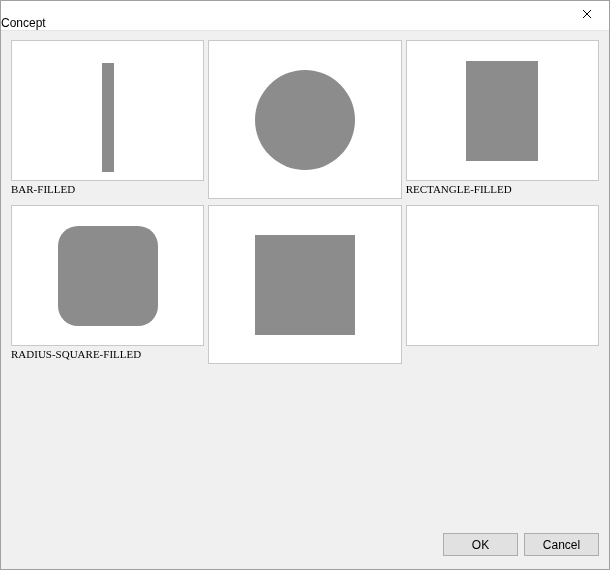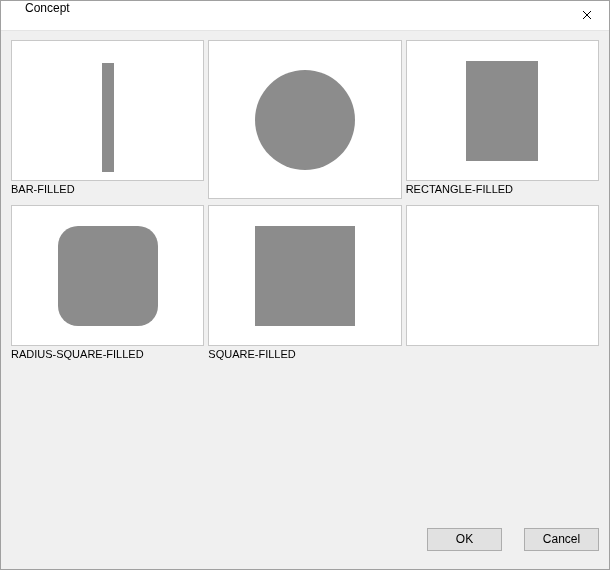--- a/index.html
+++ b/index.html
@@ -16,22 +16,22 @@
     border: 1px solid #a0a0a0;
     background: #f0f0f0;
     display: flex;
     flex-direction: column;
   }
   .titlebar {
     height: 30px;
     background: #fff;
     border-bottom: 1px solid #e5e5e5;
     display: flex;
-    align-items: flex-start;
-    padding-left: 24px;
+    align-items: flex-end;
+    padding-left: 0;
     flex: 0 0 auto;
   }
   .titlebar .title {
     flex: 1;
     font-size: 12px;
   }
   .close-btn {
     width: 45px;
     height: 30px;
     display: flex;
@@ -40,20 +40,21 @@
     cursor: default;
   }
   .close-btn svg { width: 10px; height: 10px; }
   .content {
     flex: 1;
     padding: 9px 10px 4px 10px;
     display: grid;
     grid-template-columns: repeat(3, 1fr);
     grid-template-rows: repeat(3, 1fr);
     gap: 6px 4px;
+    font-family: Liberation Serif, serif;
   }
   .cell {
     display: flex;
     flex-direction: column;
   }
   .tile {
     flex: 1;
     background: #fff;
     border: 1px solid #c8c8c8;
     position: relative;
@@ -144,22 +145,22 @@
     height: 100px;
     left: 50%;
     top: 50%;
     transform: translate(-50%, -50%);
   }
   .buttons {
     flex: 0 0 auto;
     height: 36px;
     display: flex;
     justify-content: flex-end;
-    align-items: center;
-    gap: 22px;
+    align-items: flex-start;
+    gap: 6px;
     padding: 0 10px 24px 10px;
   }
   .btn {
     width: 75px;
     height: 23px;
     background: #e1e1e1;
     border: 1px solid #adadad;
     font-size: 12px;
     font-family: inherit;
     cursor: default;
@@ -213,21 +214,20 @@
       <div class="tile">
         <div class="shape rsq-filled"></div>
       </div>
       <div class="caption">RADIUS-SQUARE-FILLED</div>
     </div>
 
     <div class="cell">
       <div class="tile">
         <div class="shape sq-filled"></div>
       </div>
-      <div class="caption">SQUARE-FILLED</div>
     </div>
 
     <div class="cell">
       <div class="tile"></div>
       <div class="caption"></div>
     </div>
 
   </div>
 
   <div class="buttons">

